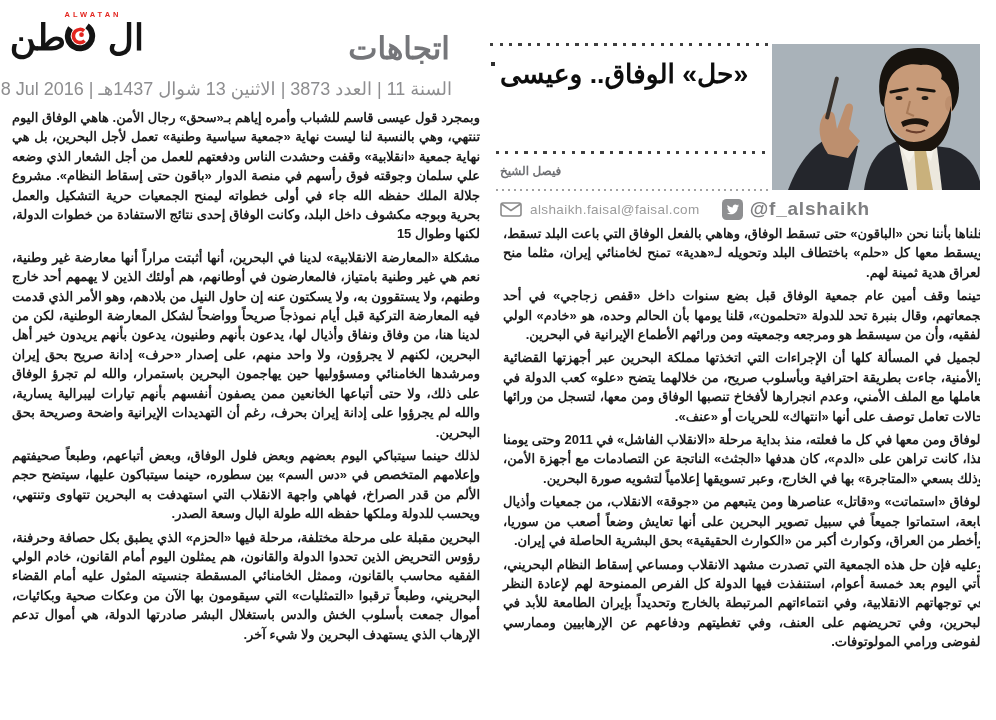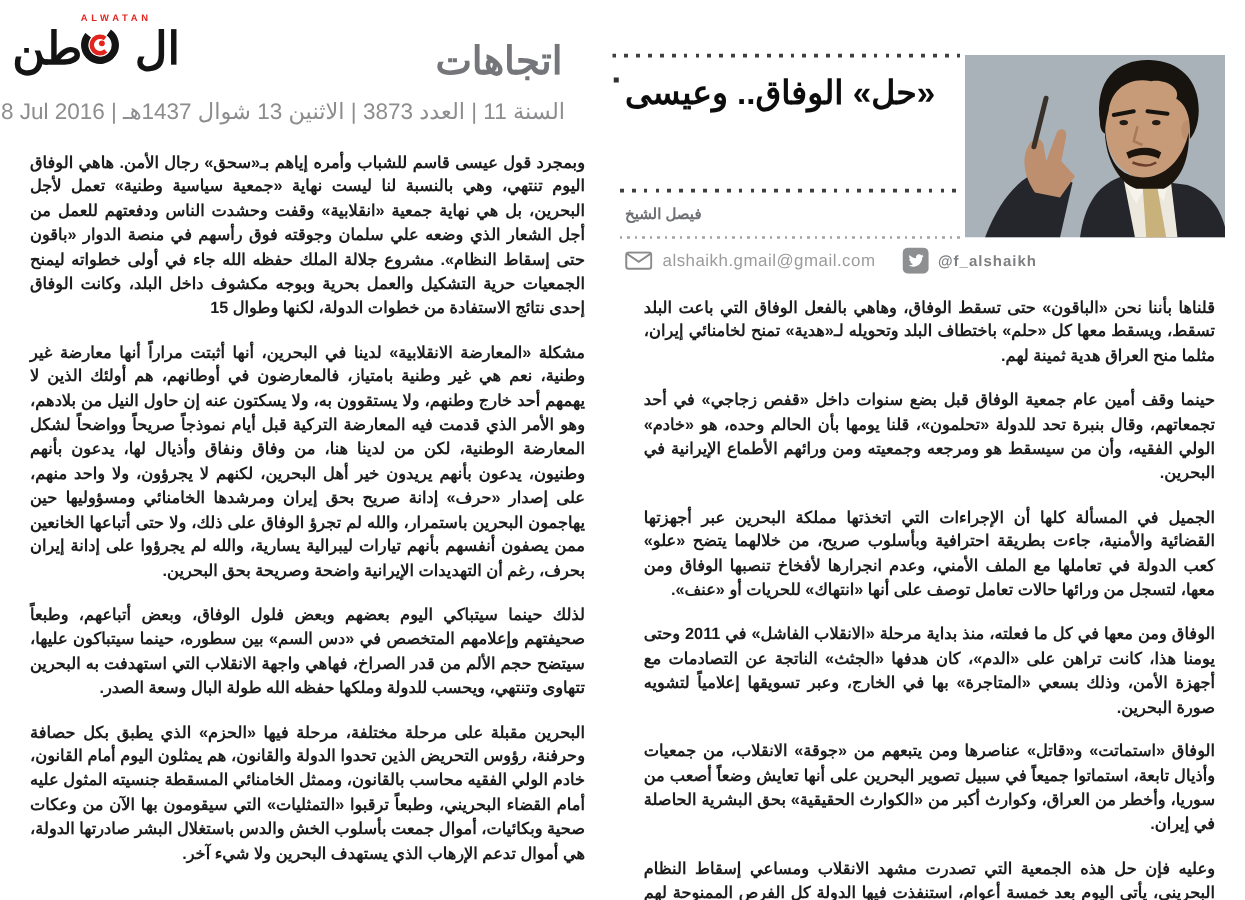--- a/index.html
+++ b/index.html
@@ -33,26 +33,26 @@
   .photo{position:absolute;top:44px;left:772px;width:210px;height:146px;}
   .title{position:absolute;top:56px;left:500px;width:268px;margin:0;
          direction:rtl;text-align:left;font-size:26.5px;line-height:37px;
          font-weight:700;color:#0d0d0d;letter-spacing:-0.2px;}
   .author{position:absolute;top:164px;left:500px;font-size:12px;font-weight:700;
           color:#6f7074;direction:rtl;}
   .contact{position:absolute;top:198px;left:500px;display:flex;align-items:center;}
   .mail-icon{display:flex;margin-right:8px;}
   .email{font-size:13.5px;color:#9b9b9b;letter-spacing:0.4px;}
   .tw-icon{display:flex;margin-left:22px;margin-right:7px;}
-  .handle{font-size:12px;font-weight:700;color:#7e7f81;letter-spacing:0.8px;}
+  .handle{font-size:19px;font-weight:700;color:#7e7f81;letter-spacing:0.8px;}
 
   
   .col{position:absolute;direction:rtl;text-align:justify;
        font-size:13px;line-height:19.4px;font-weight:700;color:#1d1d1d;}
-  .col p{margin:16px;}
+  .col p{margin:4px;}
   .col-right{top:220px;left:499px;width:489px;height:500px;overflow:hidden;}
   .col-left{top:104px;left:8px;width:476px;height:616px;overflow:hidden;}
   .col-left p.gap{margin-top:9px;}
 </style>
 </head>
 <body>
 
 <div id="page">
 
   <div class="logo">
@@ -125,21 +125,21 @@
 
   <div class="author">فيصل الشيخ</div>
 
   <div class="contact">
     <span class="mail-icon">
       <svg width="22" height="15" viewBox="0 0 22 15">
         <rect x="1" y="1" width="20" height="13" rx="2" fill="none" stroke="#8a8a8a" stroke-width="1.6"></rect>
         <path d="M1.5,2 L11,8.5 L20.5,2" fill="none" stroke="#8a8a8a" stroke-width="1.6"></path>
       </svg>
     </span>
-    <span class="email">alshaikh.gmail@gmail.com</span>
+    <span class="email">alshaikh.faisal@faisal.com</span>
     <span class="tw-icon">
       <svg width="21" height="21" viewBox="0 0 21 21">
         <rect width="21" height="21" rx="4.5" fill="#8e8f91"></rect>
         <path d="M17,6.6c-.45.2-.93.33-1.43.4.52-.31.9-.8,1.09-1.38-.48.29-1.02.5-1.59.61-.46-.49-1.11-.79-1.83-.79-1.38,0-2.5,1.12-2.5,2.5,0,.2.02.39.07.57-2.08-.1-3.92-1.1-5.15-2.61-.22.37-.34.8-.34,1.26,0,.87.44,1.63,1.11,2.08-.41-.01-.8-.13-1.13-.31v.03c0,1.21.86,2.22,2,2.45-.21.06-.43.09-.66.09-.16,0-.32-.02-.47-.05.32,1,1.24,1.72,2.33,1.74-.85.67-1.93,1.07-3.1,1.07-.2,0-.4-.01-.6-.03,1.1.71,2.42,1.12,3.83,1.12,4.6,0,7.11-3.81,7.11-7.11v-.32c.49-.35.91-.79,1.25-1.29Z" fill="#ffffff"></path>
       </svg>
     </span>
     <span class="handle">@f_alshaikh</span>
   </div>
 
   <div class="col col-right">

